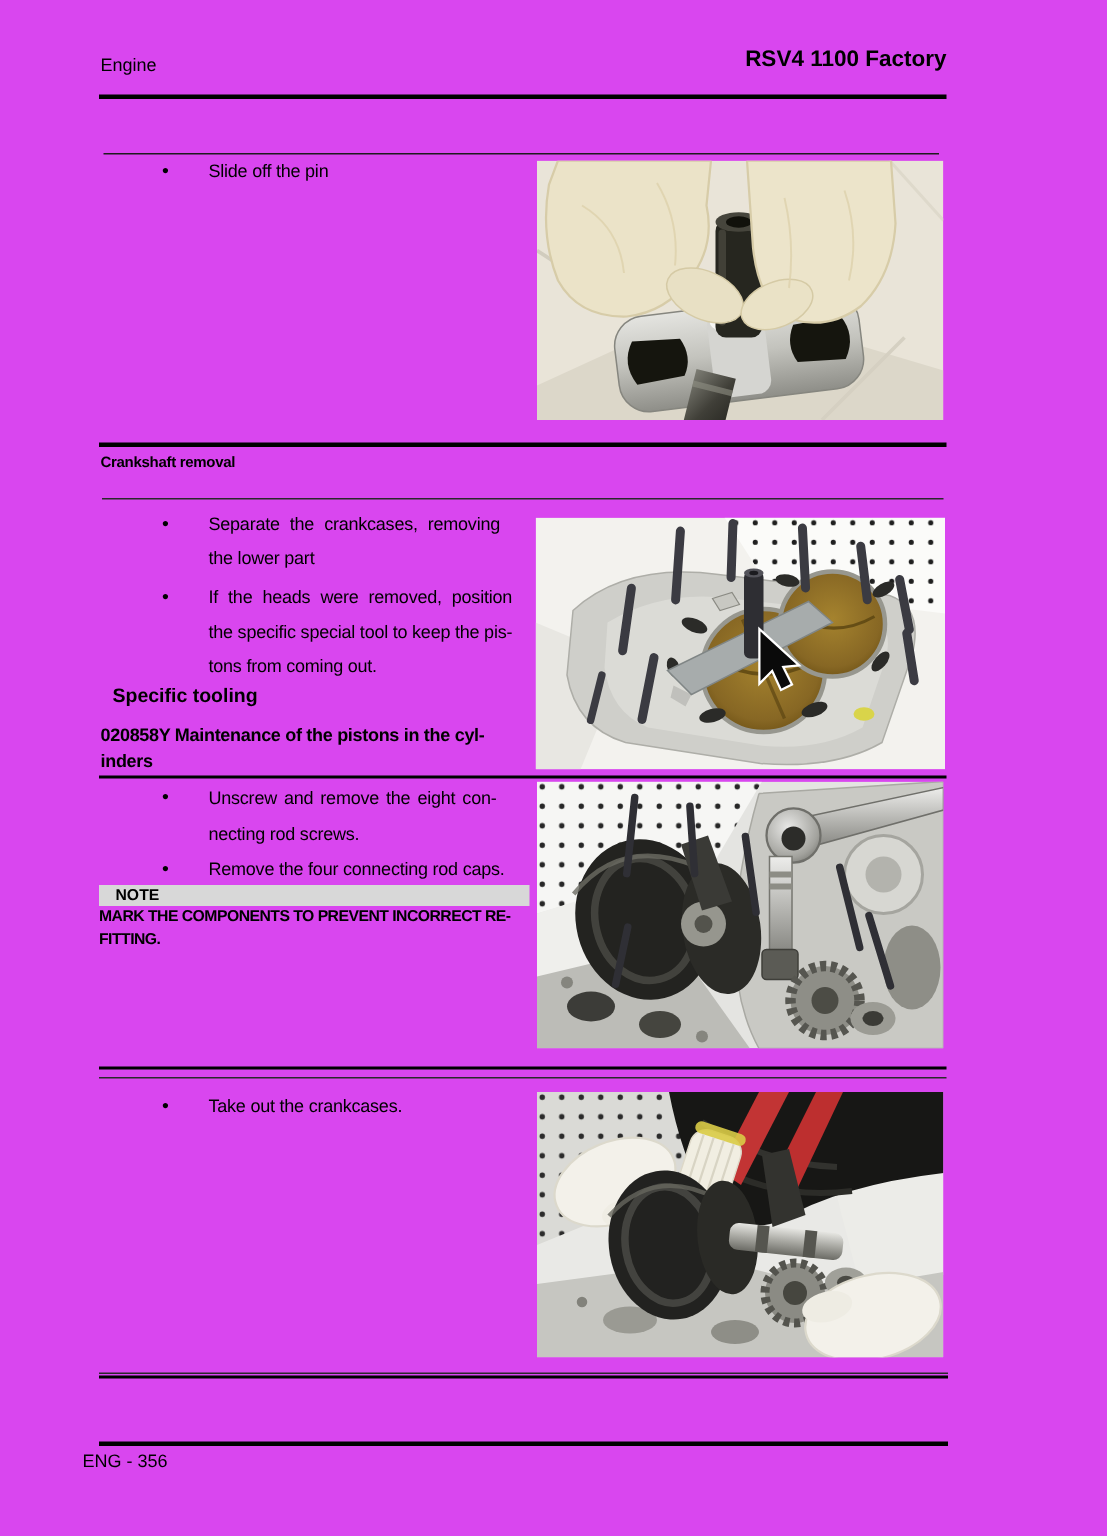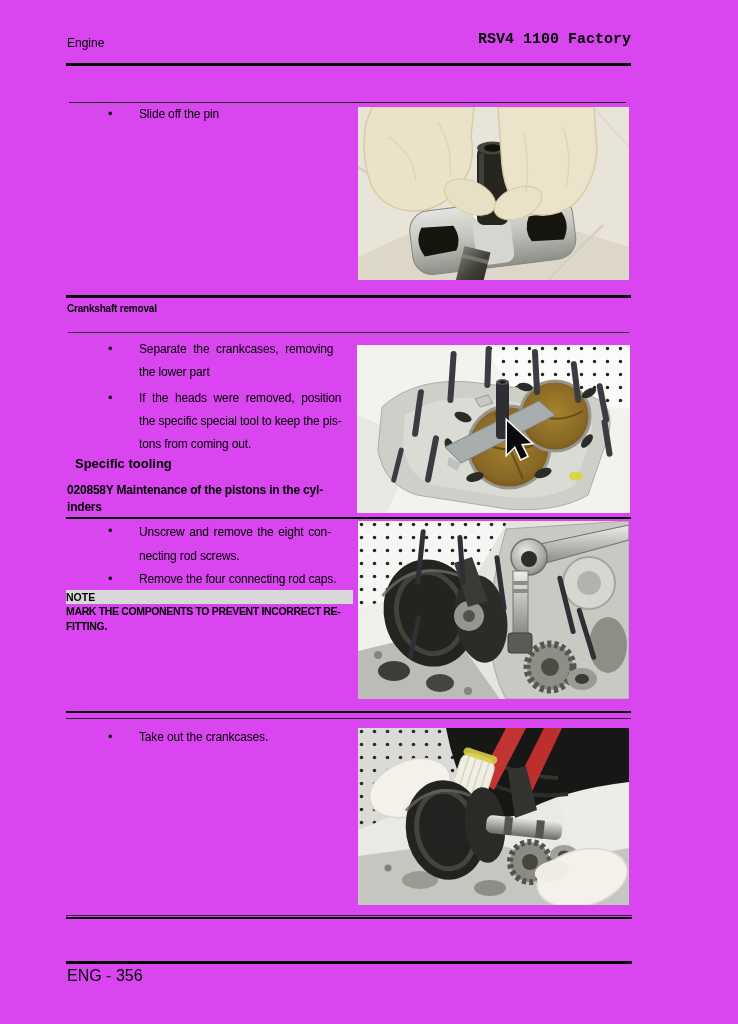--- a/index.html
+++ b/index.html
@@ -1,34 +1,34 @@
 <!DOCTYPE html>
 <html><head>
 <meta charset="utf-8">
 <style>
   html,body{margin:0;padding:0;background:#ffffff;}
   .page{position:relative;width:738px;height:1024px;background:#d946ef;
         font-family:"Liberation Sans",sans-serif;color:#000;overflow:hidden;}
   .rule{position:absolute;background:#000;}
   .hdr-left{position:absolute;left:67px;top:36px;font-size:12px;}
-  .hdr-right{position:absolute;right:107px;top:31px;font-size:15px;font-weight:bold;font-family:Liberation Mono, monospace;}
+  .hdr-right{position:absolute;right:107px;top:31px;font-size:15px;font-weight:bold;}
   .sec-title{position:absolute;left:67px;top:303px;font-size:10px;font-weight:bold;letter-spacing:-0.2px;}
   .li{position:absolute;left:139px;width:218px;font-size:12px;line-height:23px;letter-spacing:-0.15px;}
   .li .marker{position:absolute;left:-31px;top:-1px;font-size:13px;}
   .line{white-space:nowrap;}
   .spread{word-spacing:3.5px;}
   .spread2{word-spacing:1.5px;}
   .tooling-head{position:absolute;left:75px;top:456px;font-size:13px;font-weight:bold;}
   .tool-text{position:absolute;left:67px;top:482px;width:290px;font-size:12px;font-weight:bold;
              line-height:16.5px;letter-spacing:-0.2px;}
   .note-bar{position:absolute;left:66px;top:590px;width:287px;height:14px;background:#d8d8d8;}
-  .note-bar .note-label{font-size:10.5px;font-weight:bold;line-height:14px;padding-left:0;display:block;}
+  .note-bar .note-label{font-size:10.5px;font-weight:bold;line-height:14px;padding-left:11px;display:block;}
   .note-text{position:absolute;left:66px;top:604px;width:296px;font-size:10.5px;font-weight:bold;
              line-height:15px;letter-spacing:-0.35px;}
-  .footer-text{position:absolute;left:67px;top:967px;font-size:16px;}
+  .footer-text{position:absolute;left:55px;top:967px;font-size:12px;}
   .photo{position:absolute;overflow:hidden;}
   .photo svg{display:block;width:100%;height:100%;}
 </style>
 </head>
 <body>
 
 <div class="page">
 
   <div class="hdr-left">Engine</div>
   <div class="hdr-right">RSV4 1100 Factory</div>

